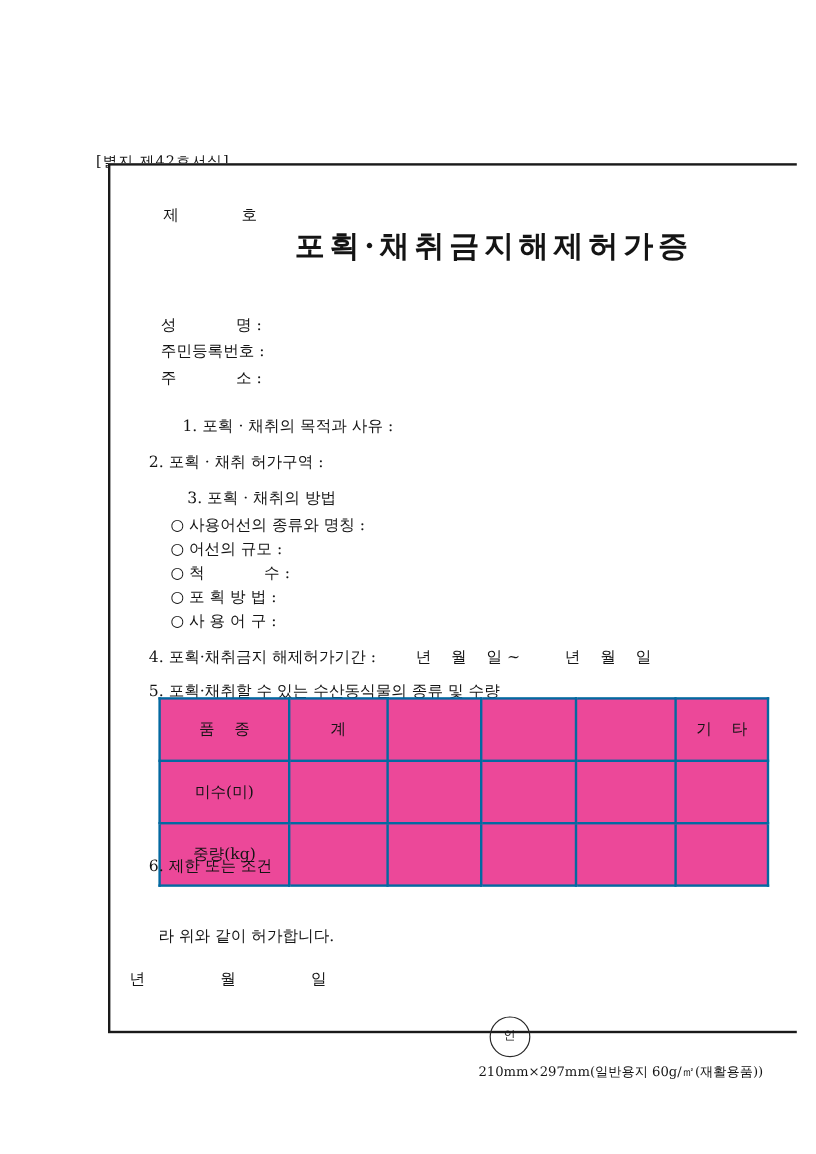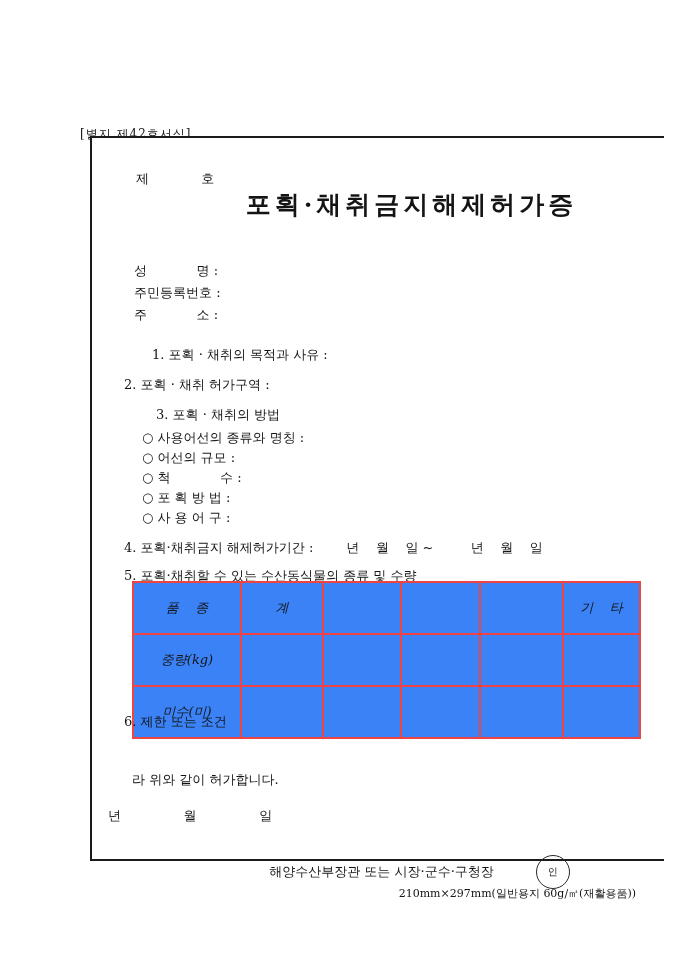--- a/index.html
+++ b/index.html
@@ -51,27 +51,26 @@
   .item5 { left: 16px; top: 413px; }
   .item6 { left: 16px; top: 559px; }
 
   table.species-table {
     left: 40px; top: 443px;
     border-collapse: collapse;
     table-layout: fixed;
     width: 507px;
   }
   .species-table td {
-    border: 2px solid #ef4444;
+    border: 2px solid #0369a1;
     text-align: center;
     vertical-align: middle;
     font-size: 13px;
     white-space: pre;
-    background: #3b82f6;
-    font-style: italic;
+    background: #ec4899;
   }
   .species-table tr.hdr td { height: 29px; }
   .species-table tr.row td { height: 25px; }
 
   .legal1 {
     left: 24px; top: 592px; width: 536px;
     text-align: justify;
     text-align-last: justify;
   }
   .legal2 { left: 24px; top: 617px; }
@@ -140,46 +139,45 @@
       <tbody>
           <tr class="hdr">
         <td>품    종</td>
         <td>계</td>
         <td></td>
         <td></td>
         <td></td>
         <td>기    타</td>
       </tr>
       <tr class="row">
-        <td>중량(kg)</td>
+        <td>미수(미)</td>
         <td></td>
         <td></td>
         <td></td>
         <td></td>
         <td></td>
       </tr>
       <tr class="row">
-        <td>미수(미)</td>
+        <td>중량(kg)</td>
         <td></td>
         <td></td>
         <td></td>
         <td></td>
         <td></td>
       </tr>
     </tbody>
       </table>
 
     <div class="item6 pre">6. 제한 또는 조건</div>
 
     <div class="legal2 pre">라 위와 같이 허가합니다.</div>
 
     <div class="date-line pre">년            월            일</div>
 
     <div class="signer-line">
-      <span class="pre">해양수산부장관 또는 시장·군수·구청장</span>
       <span class="seal">
         <span>인</span>
       </span>
     </div>
 
   </div>
 
   <div class="abs paper-spec">210mm×297mm(일반용지 60g/㎡(재활용품))</div>
 
 </div>

